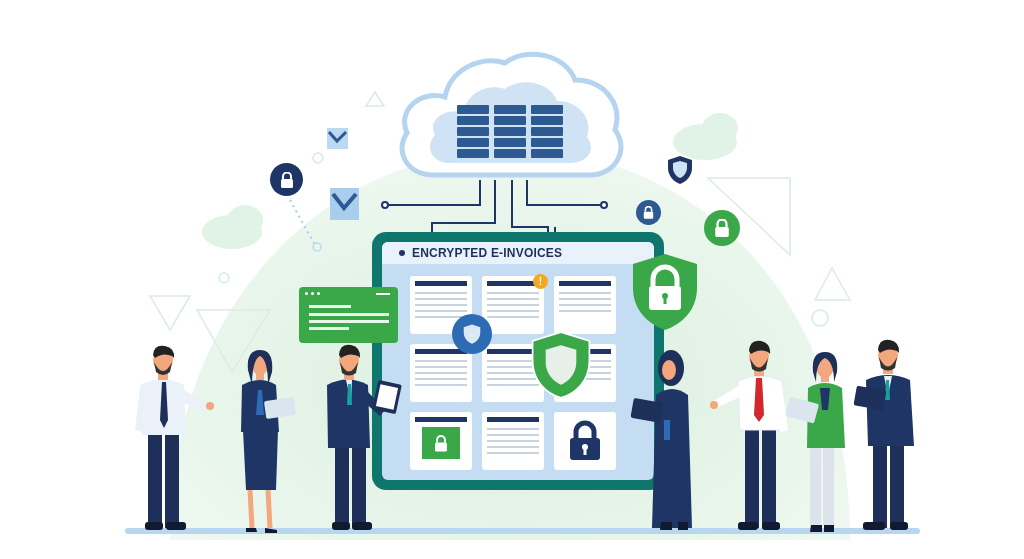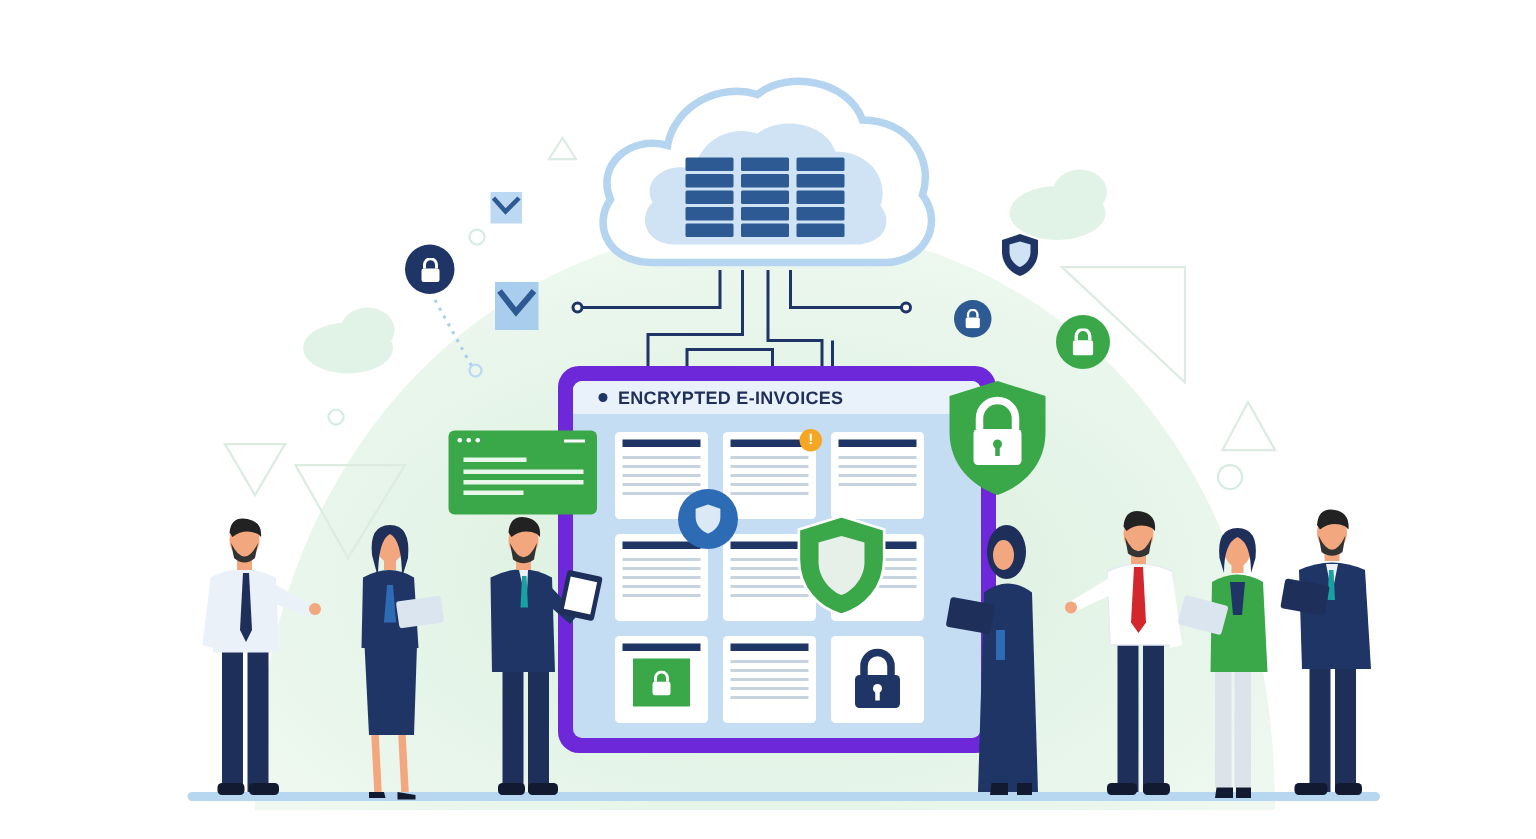--- a/index.html
+++ b/index.html
@@ -112,21 +112,21 @@
       <rect x="1" y="7" width="12" height="9" rx="1.5" fill="#fff"></rect>
     </svg>
 </div>
 <div class="abs" style="left:704px;top:210px;width:36px;height:36px;border-radius:50%;background:#3aa848;display:flex;align-items:center;justify-content:center;">
   <svg width="16" height="18" viewBox="0 0 14 16">
       <path d="M3 7 V4.5 a4 4 0 0 1 8 0 V7" stroke="#fff" stroke-width="2" fill="none"></path>
       <rect x="1" y="7" width="12" height="9" rx="1.5" fill="#fff"></rect>
     </svg>
 </div>
 
-<div class="abs" style="left:372px;top:244px;width:292px;height:258px;background:#6d28d9;border-radius:14px;">
+<div class="abs" style="left:372px;top:232px;width:292px;height:258px;background:#0f766e;border-radius:14px;">
   <div class="abs" style="left:10px;top:10px;width:272px;height:238px;background:#c4ddf3;border-radius:6px;overflow:hidden;">
     <div class="abs" style="left:0;top:0;width:272px;height:22px;background:#e9f2fb;display:flex;align-items:center;">
       <span style="width:6px;height:6px;border-radius:50%;background:#1e3566;margin-left:17px;margin-right:7px;"></span>
       <span class="title-text">ENCRYPTED E-INVOICES</span>
     </div>
 
     <div class="abs" style="left:28px;top:34px;display:grid;grid-template-columns:repeat(3,62px);grid-template-rows:repeat(3,58px);column-gap:10px;row-gap:10px;">
       <div style="background:#fff;border-radius:3px;position:relative;">
           <div style="position:absolute;left:5px;top:5px;width:52px;height:5px;background:#1e3566"></div>
           <div style="position:absolute;left:5px;top:16px;width:52px;height:2px;background:#c8d3e0;box-shadow:0 6px 0 #c8d3e0,0 12px 0 #c8d3e0,0 18px 0 #c8d3e0,0 24px 0 #c8d3e0"></div>

